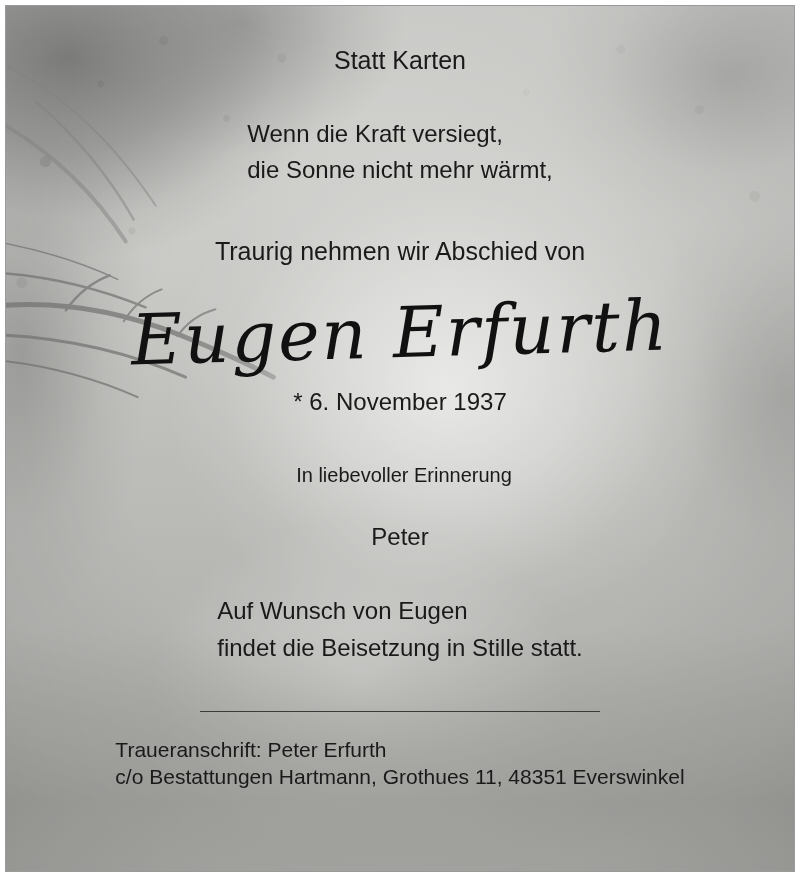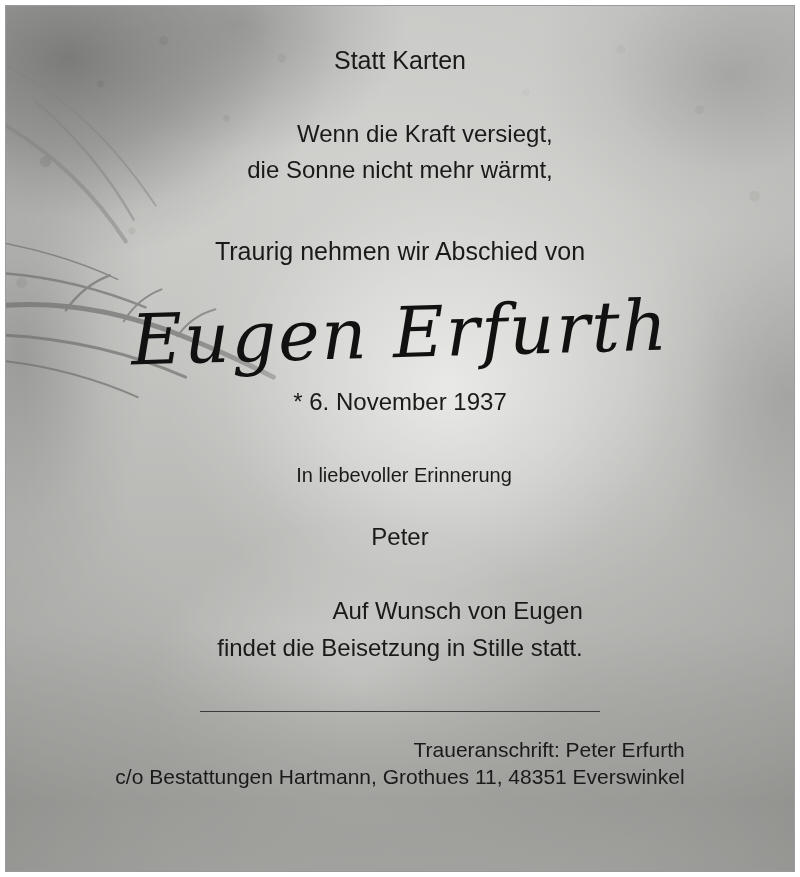--- a/index.html
+++ b/index.html
@@ -92,21 +92,21 @@
   }
 
   
   .content {
     position: absolute;
     inset: 0;
     display: flex;
     flex-direction: column;
     align-items: center;
     color: #1a1a1a;
-    text-align: right;
+    text-align: left;
   }
 
   .line {
     width: 100%;
     line-height: 1.30;
   }
 
   .heading {
     margin-top: 40px;
     font-size: 25px;

